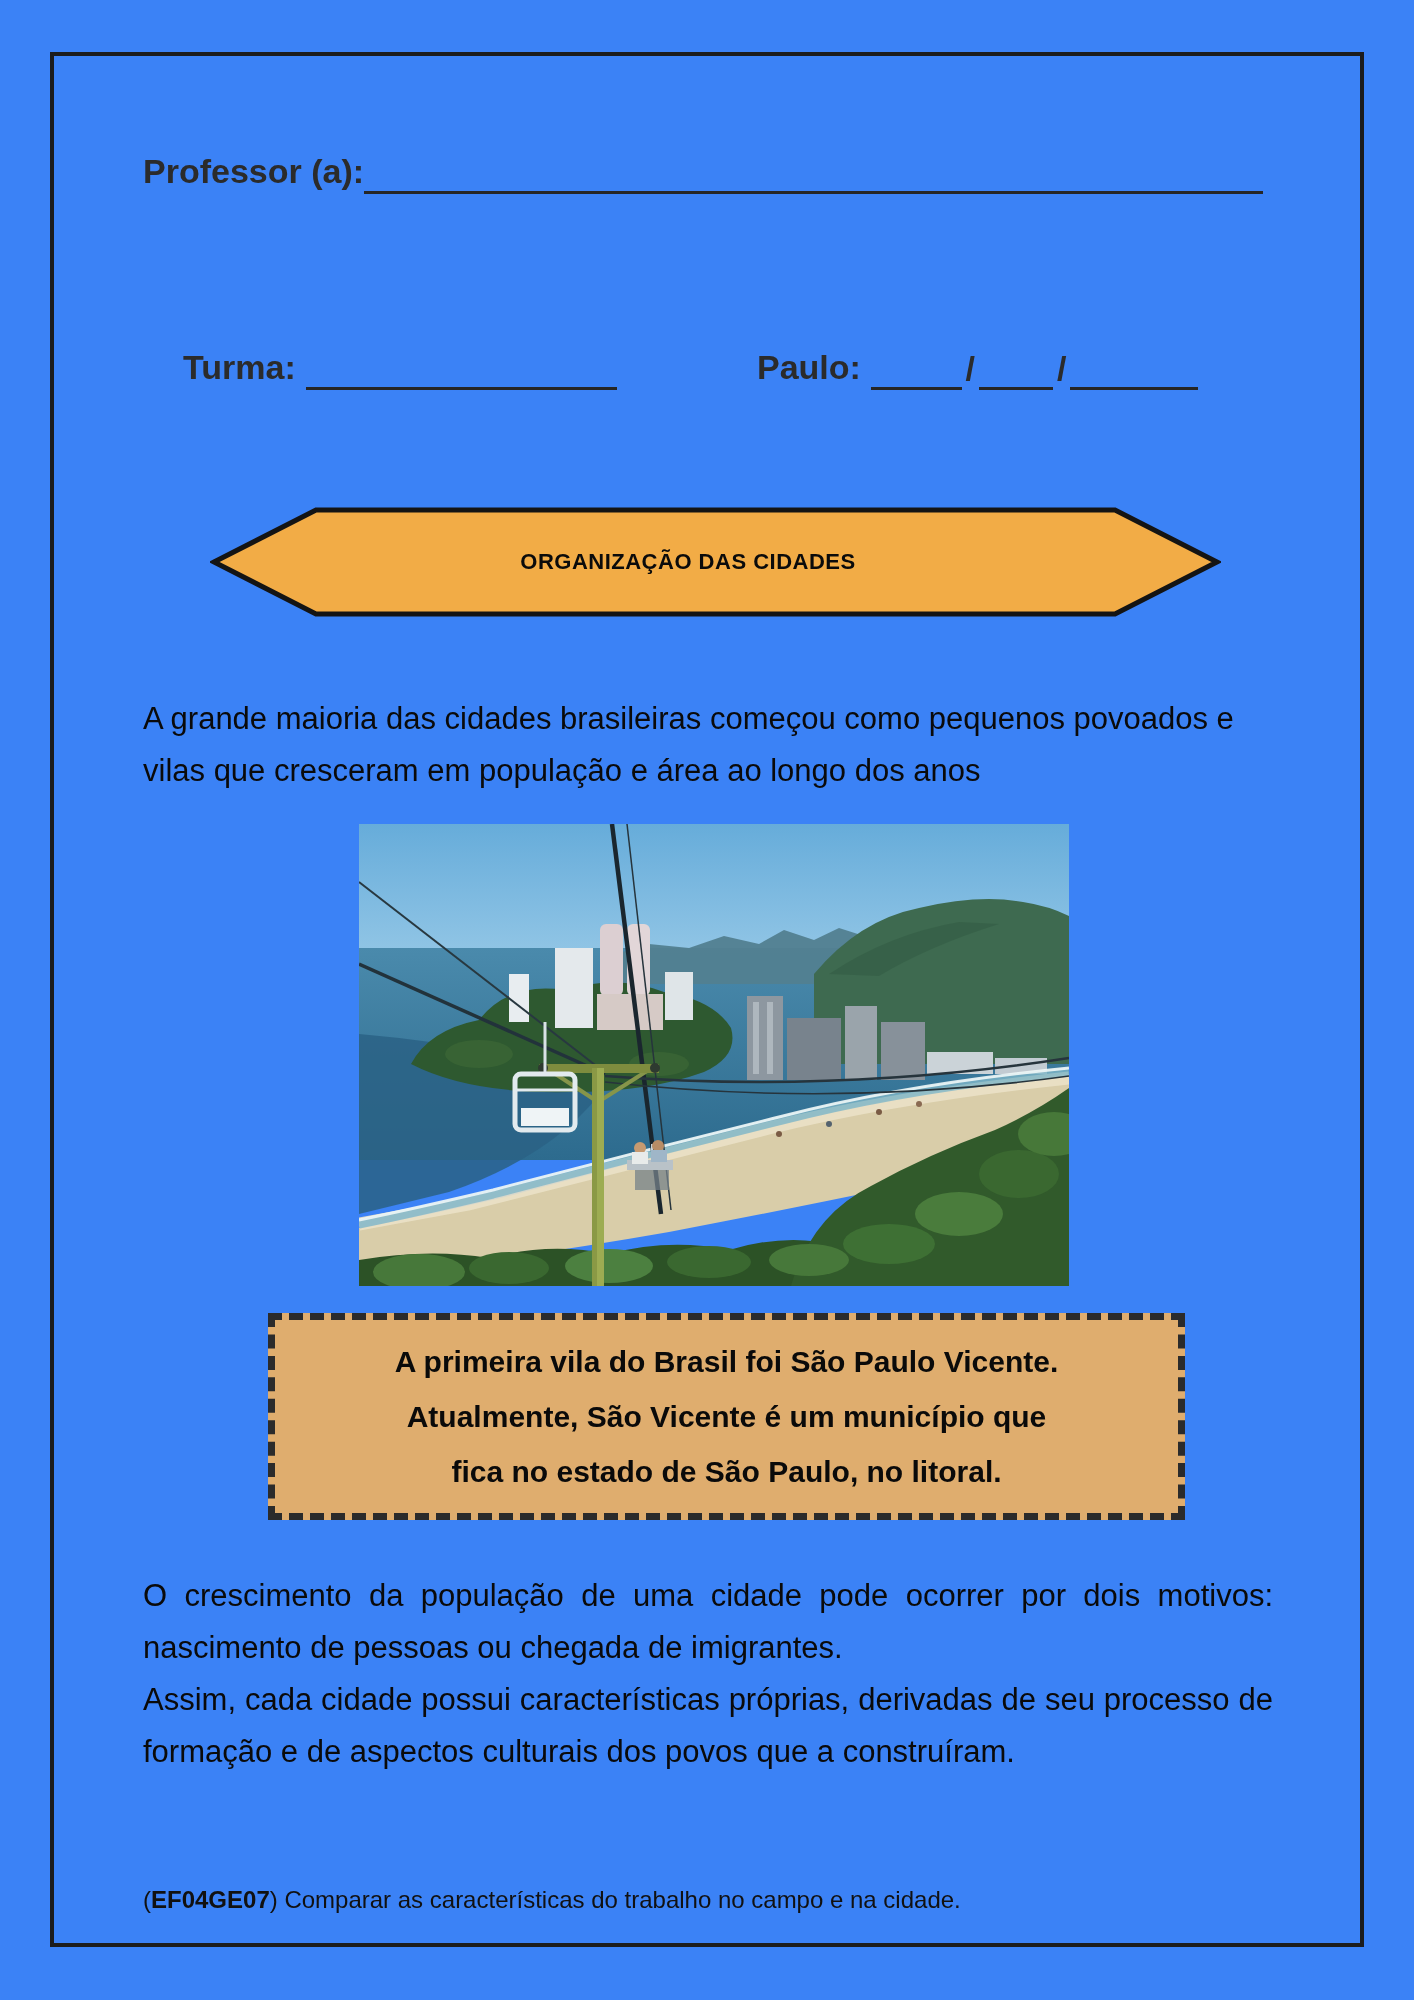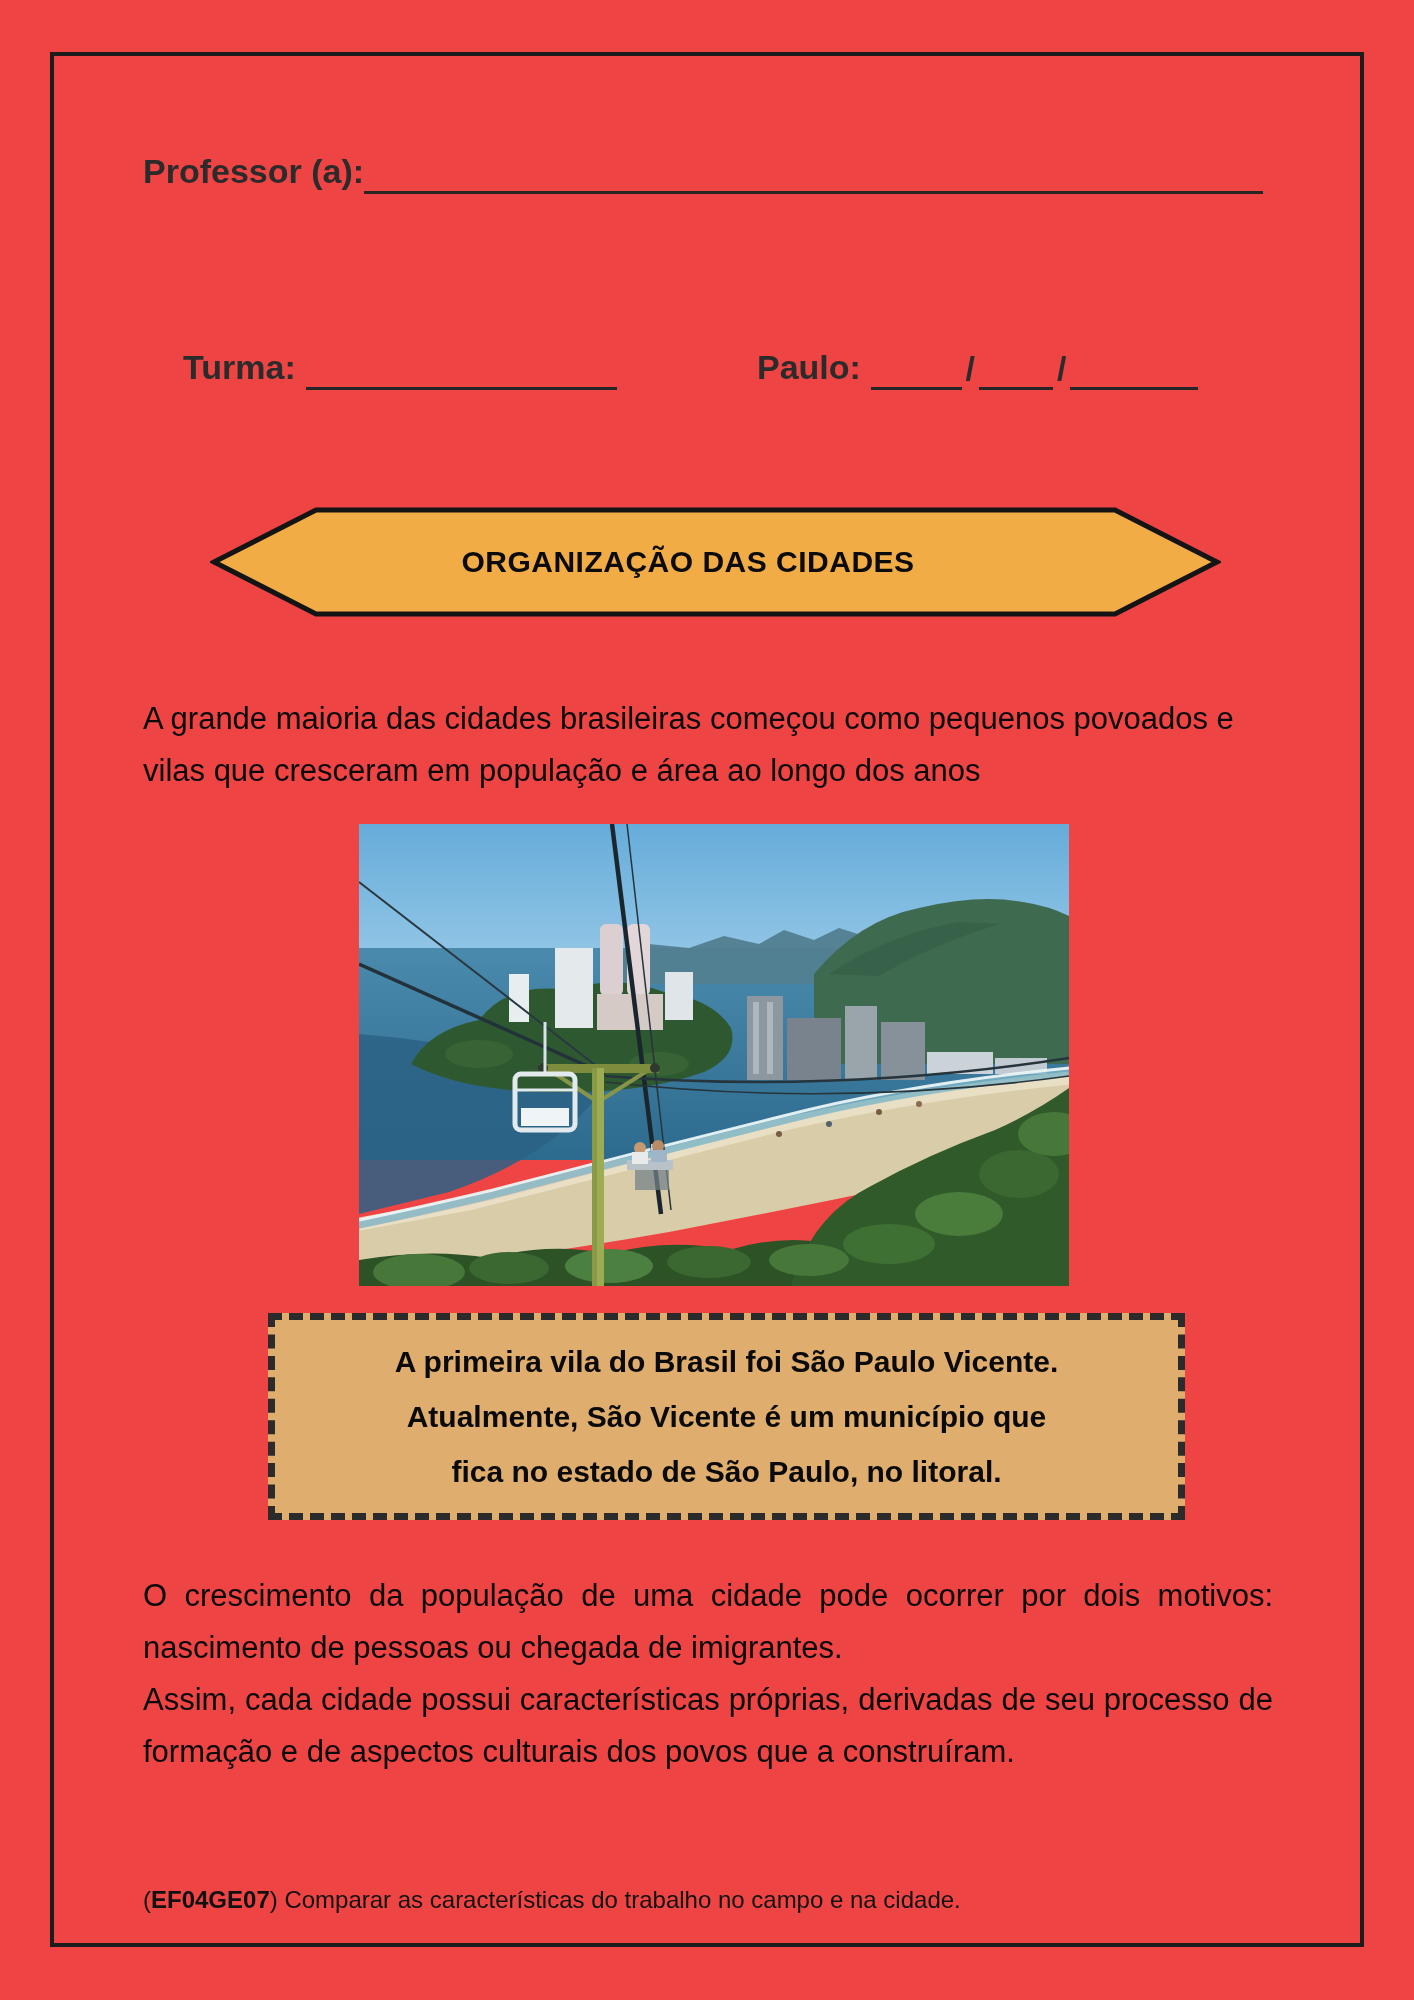--- a/index.html
+++ b/index.html
@@ -1,17 +1,17 @@
 <!DOCTYPE html>
 <html><head>
 <meta charset="utf-8">
 <style>
   html,body { margin:0; padding:0; background:#ffffff; }
   .page {
-    position:relative; width:1414px; height:2000px; background:#ef4444;
+    position:relative; width:1414px; height:2000px; background:#3b82f6;
     font-family:"Liberation Sans", sans-serif; overflow:hidden;
   }
   .frame {
     position:absolute; left:50px; top:52px; width:1314px; height:1895px;
     border:4px solid #1c1c1c; box-sizing:border-box;
   }
   
   .hdr-row { position:absolute; display:flex; align-items:flex-end; height:46px; }
   .hdr-label {
     font-weight:700; font-size:34px; color:#2b2b2b; line-height:46px; white-space:nowrap;
@@ -20,21 +20,21 @@
   .blank.grow { flex:1; }
   .slash { font-weight:700; font-size:34px; color:#2b2b2b; line-height:44px; padding:0 4px; }
 
   
   .banner { position:absolute; left:210px; top:505px; width:1011px; height:114px; }
   .banner svg { position:absolute; left:0; top:0; }
   .banner-text {
     position:absolute; left:0; top:0; width:100%; height:100%;
     display:flex; align-items:center; justify-content:center;
     padding-right:55px; box-sizing:border-box;
-    font-weight:700; font-size:30px; color:#0b0b0b; letter-spacing:0.5px;
+    font-weight:700; font-size:22px; color:#0b0b0b; letter-spacing:0.5px;
   }
 
   .intro {
     position:absolute; left:143px; top:693px; width:1130px;
     font-size:31px; line-height:52px; color:#0a0a0a;
   }
 
   .photo { position:absolute; left:359px; top:824px; width:710px; height:462px; }
 
   .callout {

